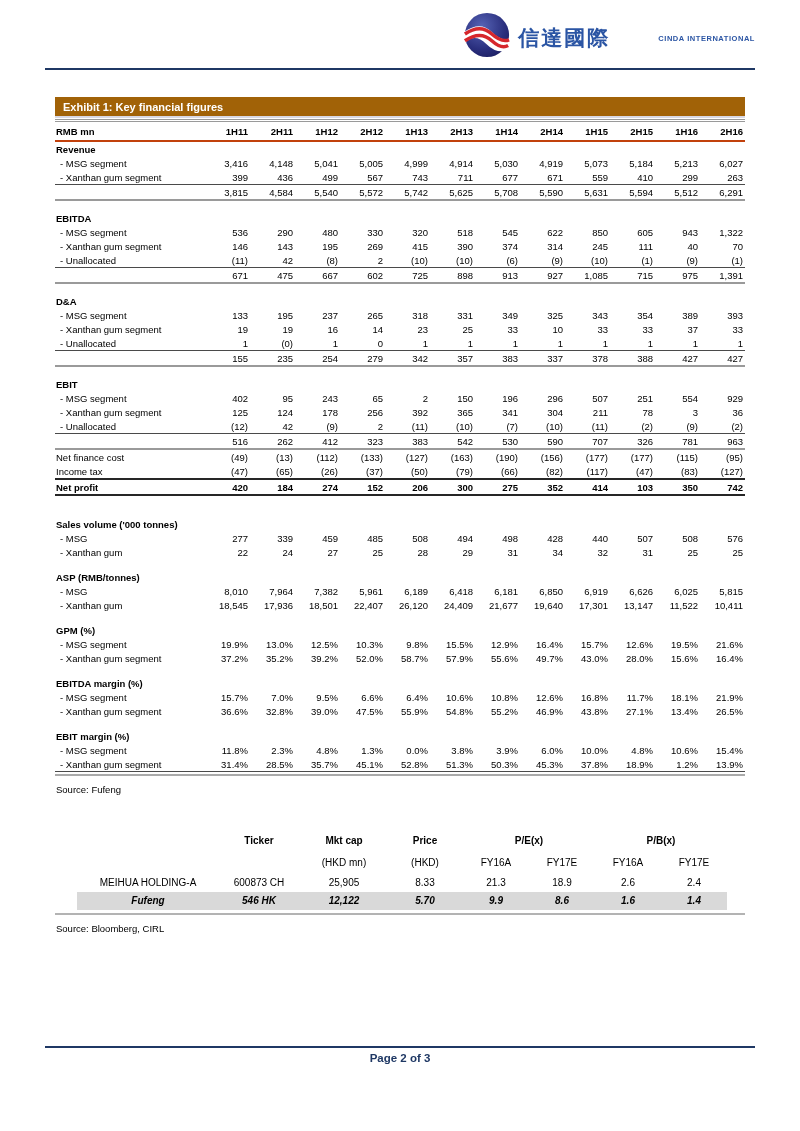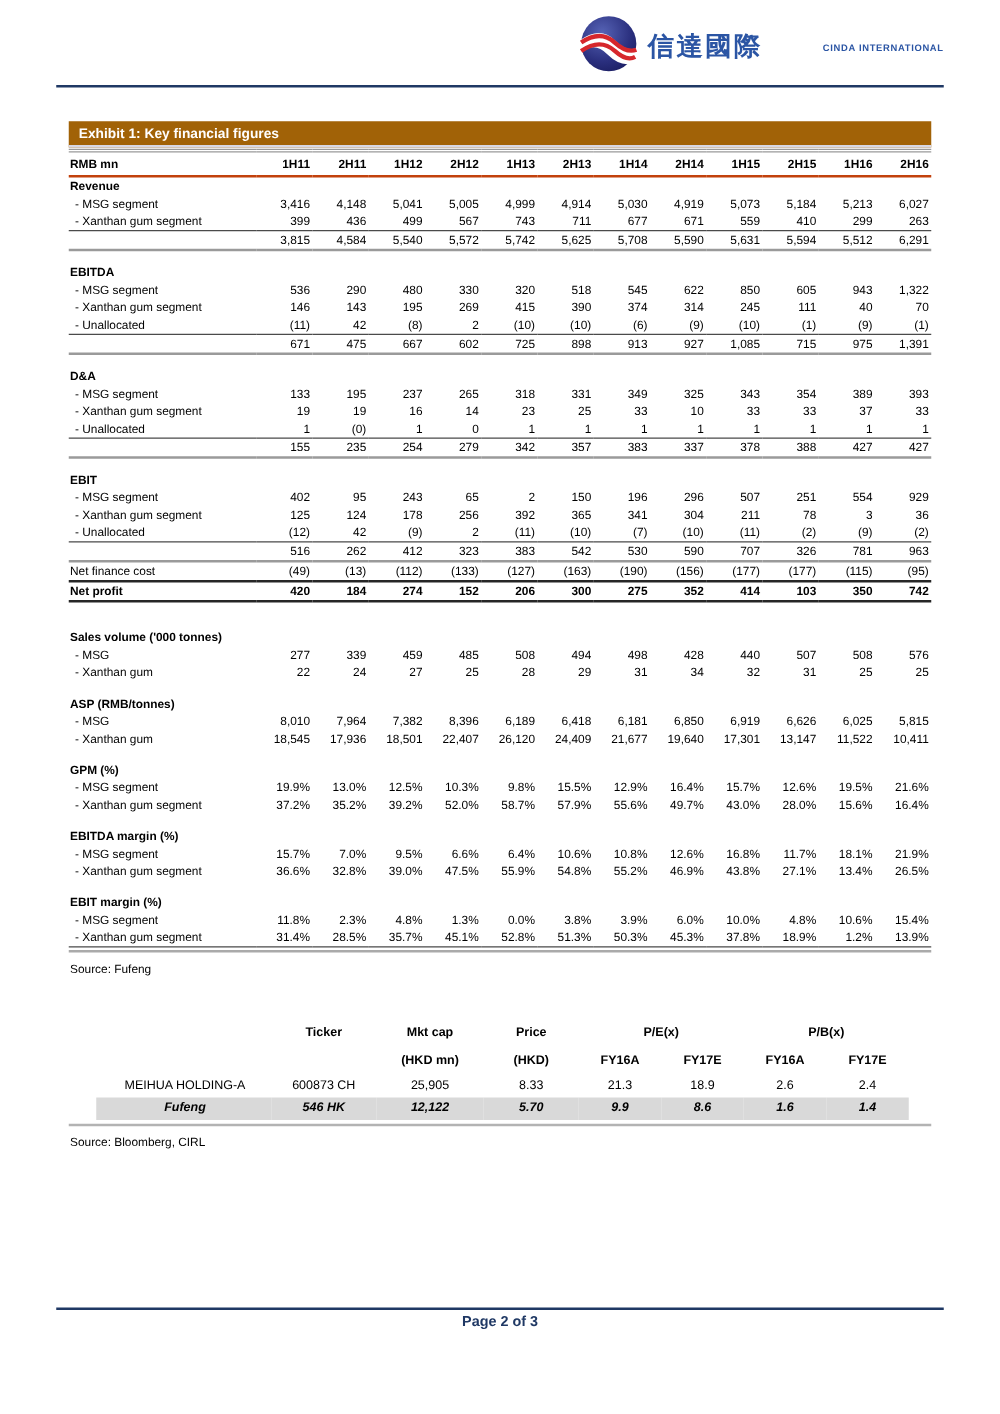--- a/index.html
+++ b/index.html
@@ -43,21 +43,21 @@
   .rule-below td { border-bottom:1px solid #4a4a4a; }
   .r-total td { border-bottom:2px solid #9a9a9a; }
   .r-netprofit td { font-weight:bold; border-top:2px solid #262626; border-bottom:2px solid #262626; }
   .fin-end { height:2px; background:#aaa; margin-top:2px; }
 
   
   .ex2 { margin-top:30px; }
   table.peers { border-collapse:collapse; width:648px; margin:12px 0 0 22px; table-layout:fixed; }
   .peers th, .peers td { font-size:10px; text-align:center; padding:3px 0; }
   .peers .top th { font-weight:bold; padding-top:10px; padding-bottom:8px; }
-  .peers .sub th { font-weight:bold; padding-bottom:6px; }
+  .peers .sub th { font-weight:normal; padding-bottom:6px; }
   .peers .nm { text-align:center; padding-left:2px;margin-left:20px; }
   .peers tbody td { padding:3px 0 4px 0; }
   .peers tr.hl td { background:#d9d9d9; font-weight:bold;font-style:italic; }
   .ex2-endline { height:2px; background:#b3b3b3; margin-top:3px; width:690px; }
 
   
   .footer { position:absolute; left:45px; right:45px; top:1046px; border-top:2.5px solid #1f3864; text-align:center;font-weight:bold; }
   .footer-text { color:#1f3864; font-size:11.5px; padding-top:4px; }
 </style>
 </head>
@@ -451,20 +451,35 @@
           <td class="val">(133)</td>
           <td class="val">(127)</td>
           <td class="val">(163)</td>
           <td class="val">(190)</td>
           <td class="val">(156)</td>
           <td class="val">(177)</td>
           <td class="val">(177)</td>
           <td class="val">(115)</td>
           <td class="val">(95)</td>
         </tr>
+        <tr class="r-data">
+          <td class="lbl">Income tax</td>
+          <td class="val">(47)</td>
+          <td class="val">(65)</td>
+          <td class="val">(26)</td>
+          <td class="val">(37)</td>
+          <td class="val">(50)</td>
+          <td class="val">(79)</td>
+          <td class="val">(66)</td>
+          <td class="val">(82)</td>
+          <td class="val">(117)</td>
+          <td class="val">(47)</td>
+          <td class="val">(83)</td>
+          <td class="val">(127)</td>
+        </tr>
         <tr class="r-netprofit">
           <td class="lbl">Net profit</td>
           <td class="val">420</td>
           <td class="val">184</td>
           <td class="val">274</td>
           <td class="val">152</td>
           <td class="val">206</td>
           <td class="val">300</td>
           <td class="val">275</td>
           <td class="val">352</td>
@@ -576,21 +591,21 @@
           <td class="val"></td>
           <td class="val"></td>
           <td class="val"></td>
           <td class="val"></td>
         </tr>
         <tr class="r-data">
           <td class="lbl ind">- MSG</td>
           <td class="val">8,010</td>
           <td class="val">7,964</td>
           <td class="val">7,382</td>
-          <td class="val">8,396</td>
+          <td class="val">5,961</td>
           <td class="val">6,189</td>
           <td class="val">6,418</td>
           <td class="val">6,181</td>
           <td class="val">6,850</td>
           <td class="val">6,919</td>
           <td class="val">6,626</td>
           <td class="val">6,025</td>
           <td class="val">5,815</td>
         </tr>
         <tr class="r-data">

